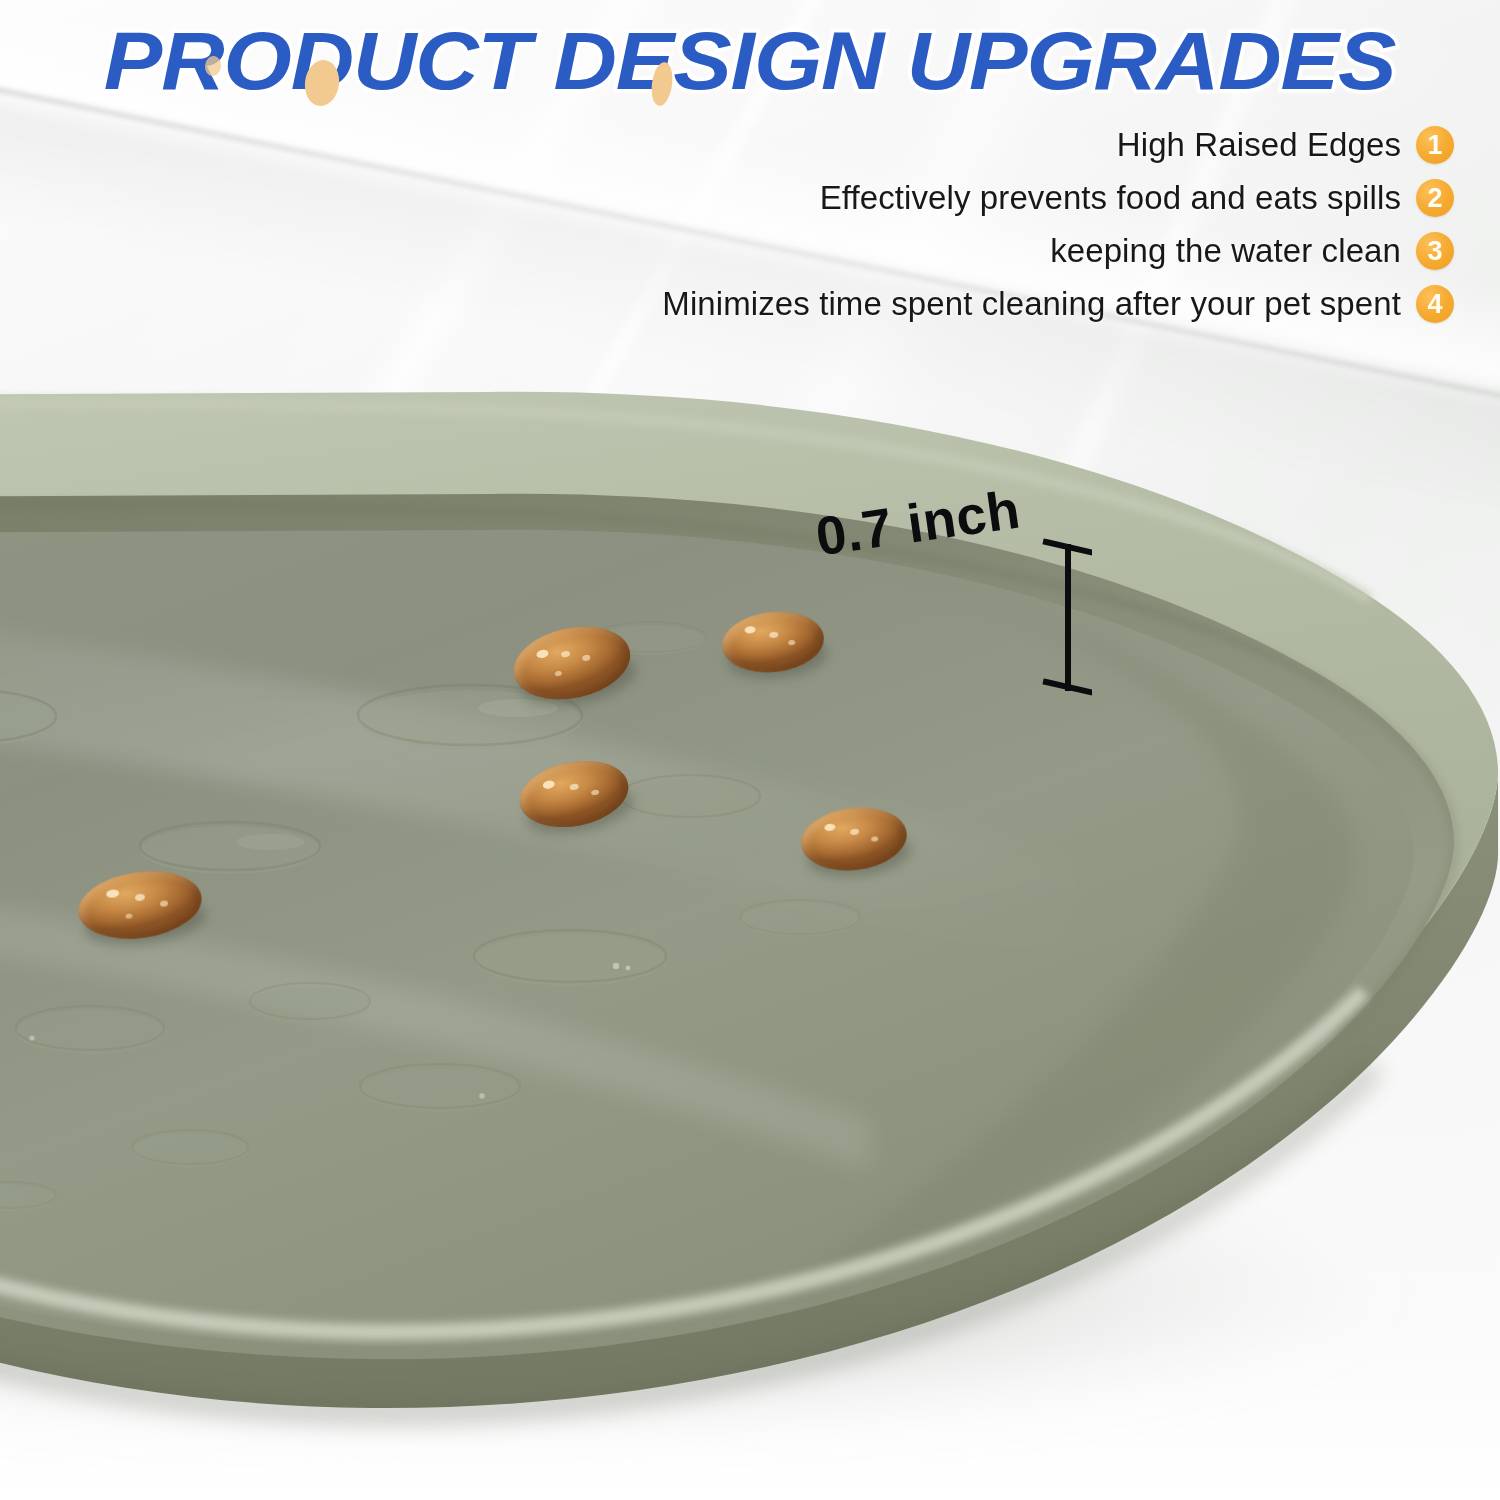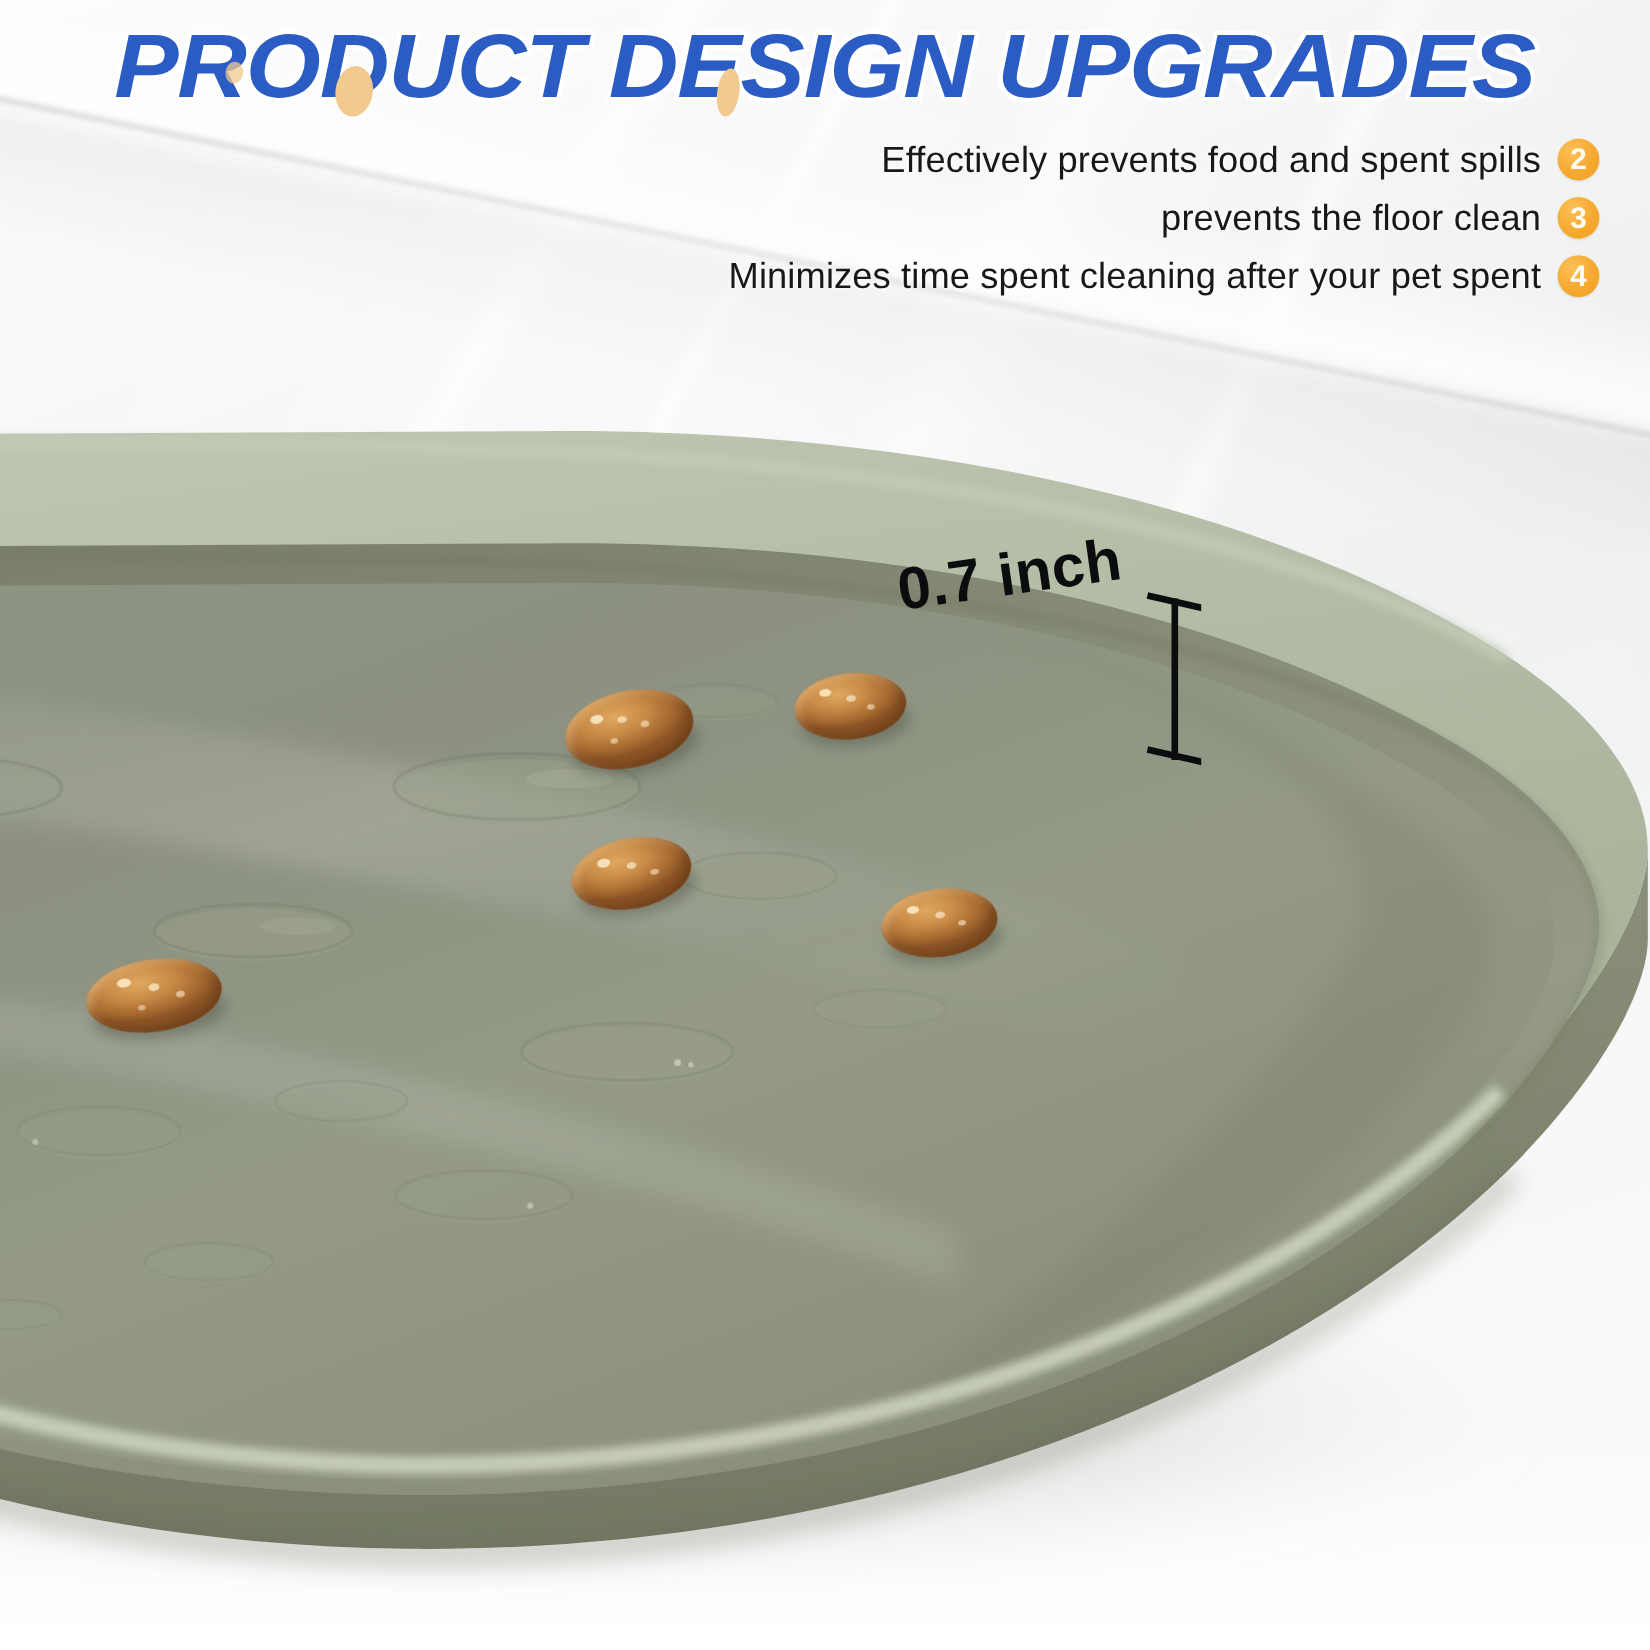--- a/index.html
+++ b/index.html
@@ -324,25 +324,29 @@
 
   <div class="title-wrap">
     <span class="title">PRODUCT DESIGN UPGRADES</span>
     <span class="title-peach pP"></span>
     <span class="title-peach pO"></span>
     <span class="title-peach pD"></span>
   </div>
 
   <div class="features">
     <div class="frow">
-      <span class="ftext">Effectively prevents food and spent spills</span>
+      <span class="ftext">High Raised Edges</span>
+      <span class="fbadge">1</span>
+    </div>
+    <div class="frow">
+      <span class="ftext">Effectively prevents food and eats spills</span>
       <span class="fbadge">2</span>
     </div>
     <div class="frow">
-      <span class="ftext">prevents the floor clean</span>
+      <span class="ftext">keeping the water clean</span>
       <span class="fbadge">3</span>
     </div>
     <div class="frow">
       <span class="ftext">Minimizes time spent cleaning after your pet spent</span>
       <span class="fbadge">4</span>
     </div>
   </div>
 
 </div>
 

